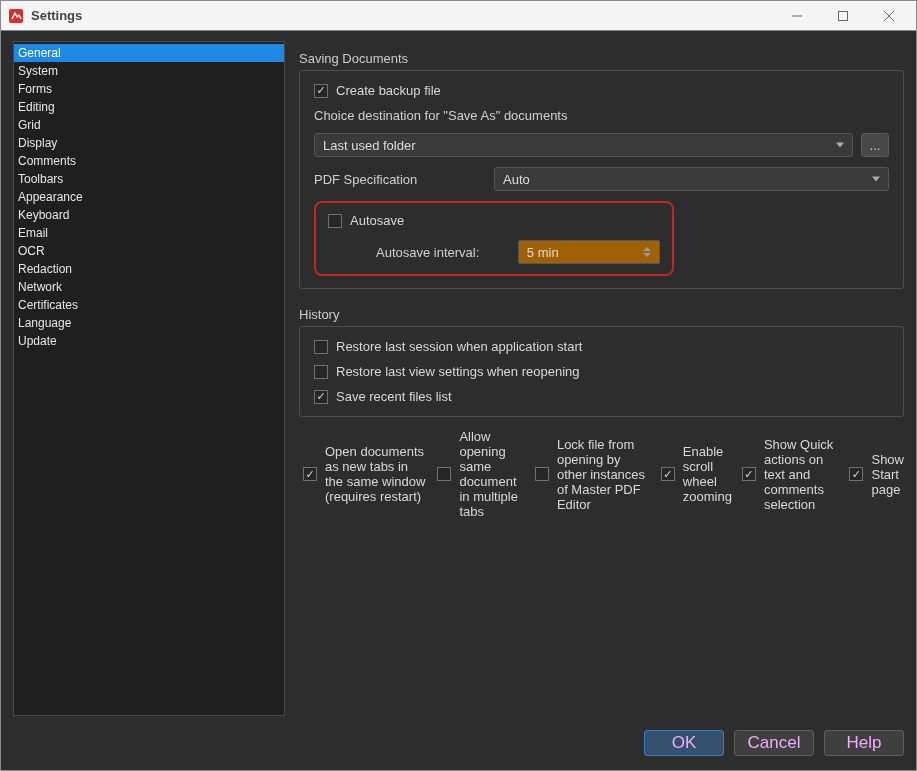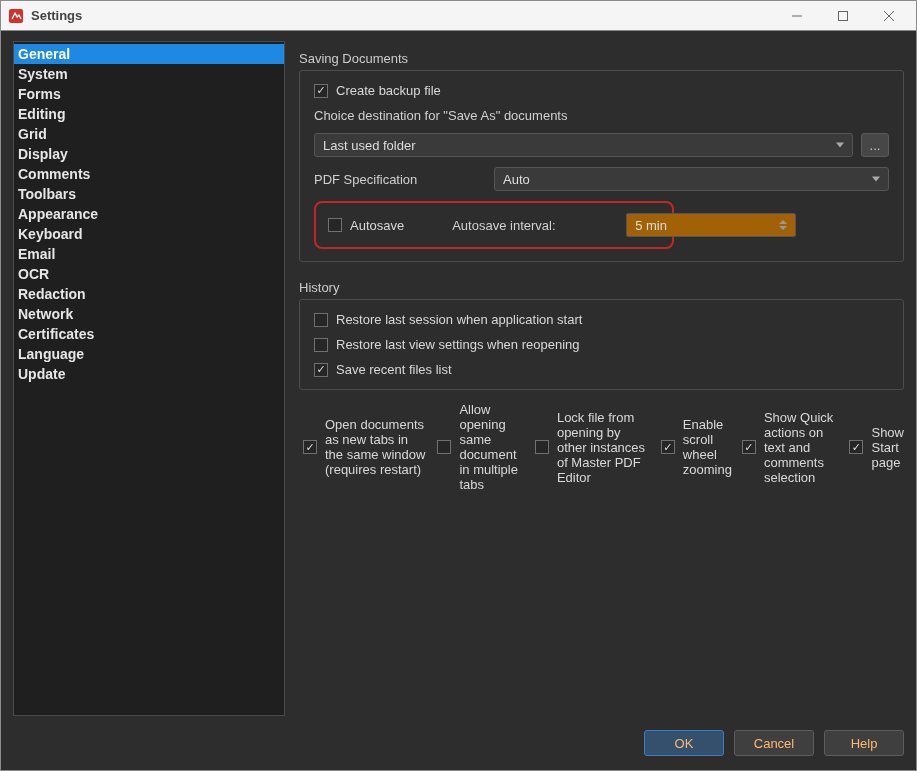--- a/index.html
+++ b/index.html
@@ -65,22 +65,22 @@
   .sidebar {
     width: 272px;
     background: #1f1f1f;
     border: 1px solid #4a4a4a;
     display: flex;
     flex-direction: column;
     padding-top: 2px;
   }
   .sidebar-item {
     padding: 2px 24px 2px 4px;
-    font-size: 14px;
-    font-weight: 700;
+    font-size: 12px;
+    font-weight: 400;
     color: #e6e6e6;
     cursor: default;
   }
   .sidebar-item.selected {
     background: #1e88e5;
     color: #fff;
   }
   .main {
     flex: 1;
     display: flex;
@@ -167,21 +167,22 @@
     font-size: 13px;
   }
   .spec-row { display:flex; align-items:center; gap:10px; }
   .spec-row .field-label { width: 170px; }
   .spec-row .select { flex:1; }
   .highlight-box {
     border: 2px solid #c02828;
     border-radius: 8px;
     padding: 10px 12px;
     display: flex;
-    flex-direction: row;
+    flex-direction: column;
+    gap: 12px;
     width: 360px;
   }
   .spinbox-row { display:flex; align-items:center; gap:10px; }
   .spinbox-row .field-label { width: 164px; margin-left: 48px; }
   .spinbox {
     width: 170px;
     height: 24px;
     background: #a16207;
     border: 1px solid #555;
     border-radius: 2px;
@@ -224,22 +225,22 @@
     gap: 10px;
     padding: 0 12px 10px 0;
     background: #2d2d2d;
   }
   .btn {
     min-width: 80px;
     height: 26px;
     background: #3f3f3f;
     border: 1px solid #5d5d5d;
     border-radius: 3px;
-    color: #fdba74;
-    font-size: 13px;
+    color: #f0abfc;
+    font-size: 17px;
     display: flex;
     align-items: center;
     justify-content: center;
   }
   .btn.primary {
     border: 1px solid #3a7ec5;
     background: #34506c;
   }
 </style>
 </head>

